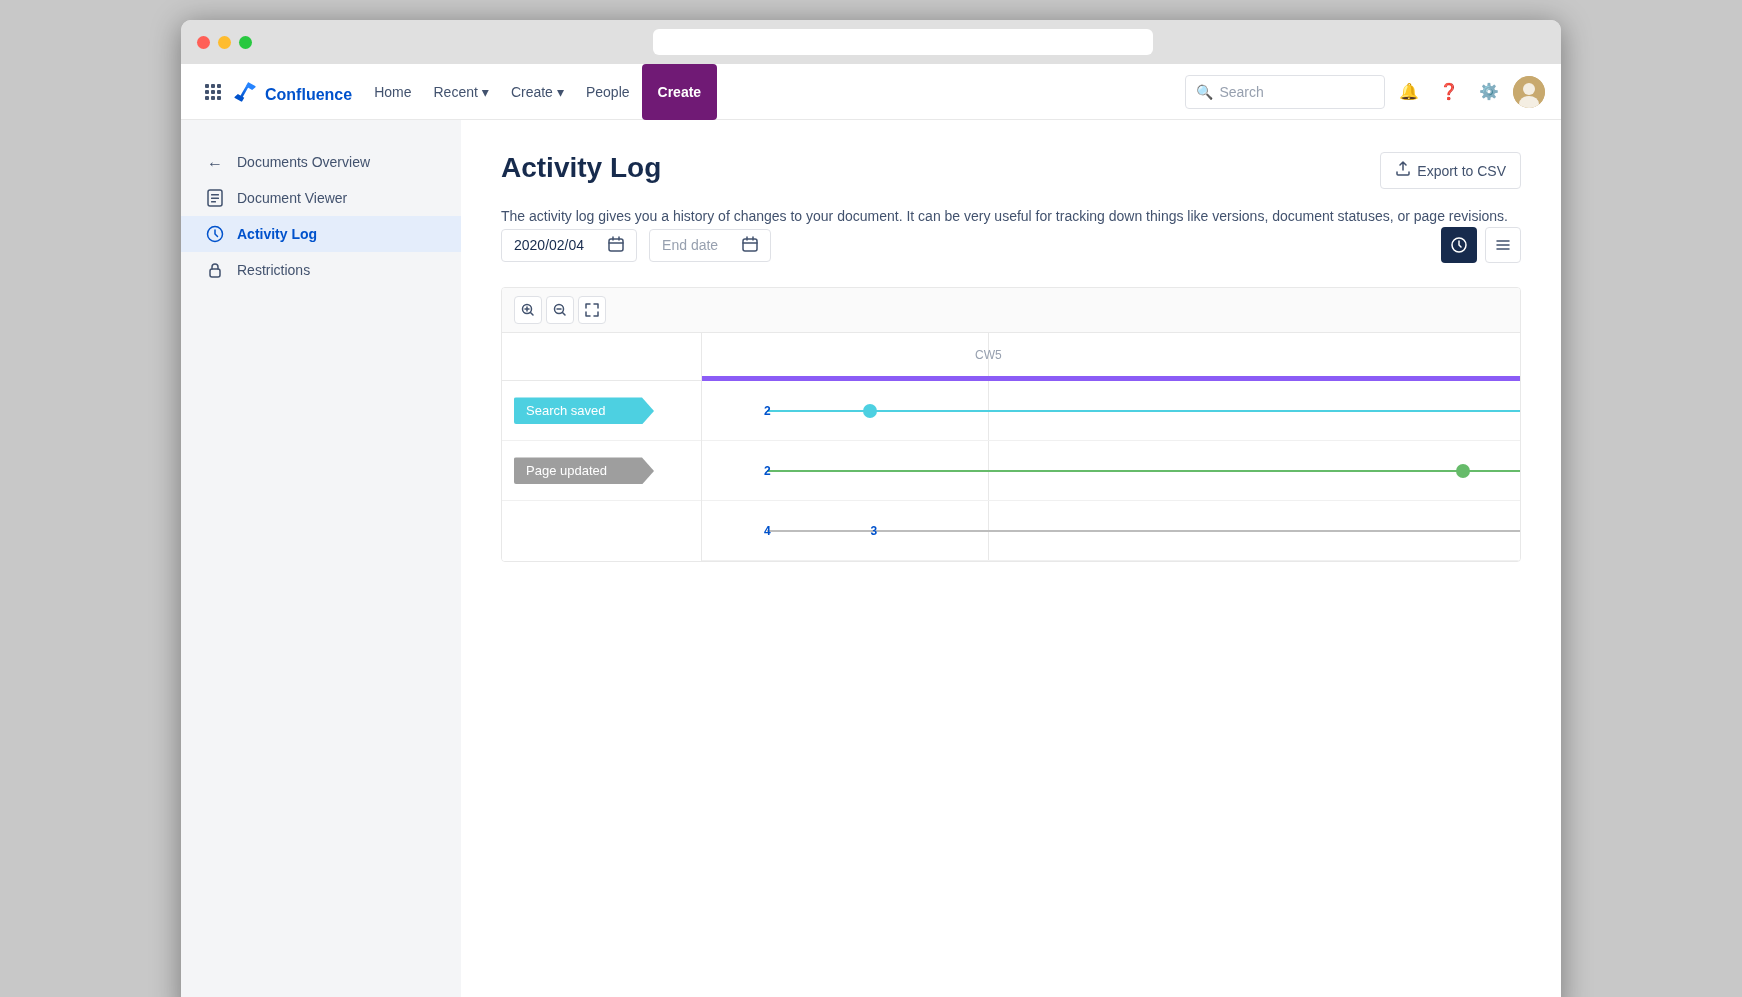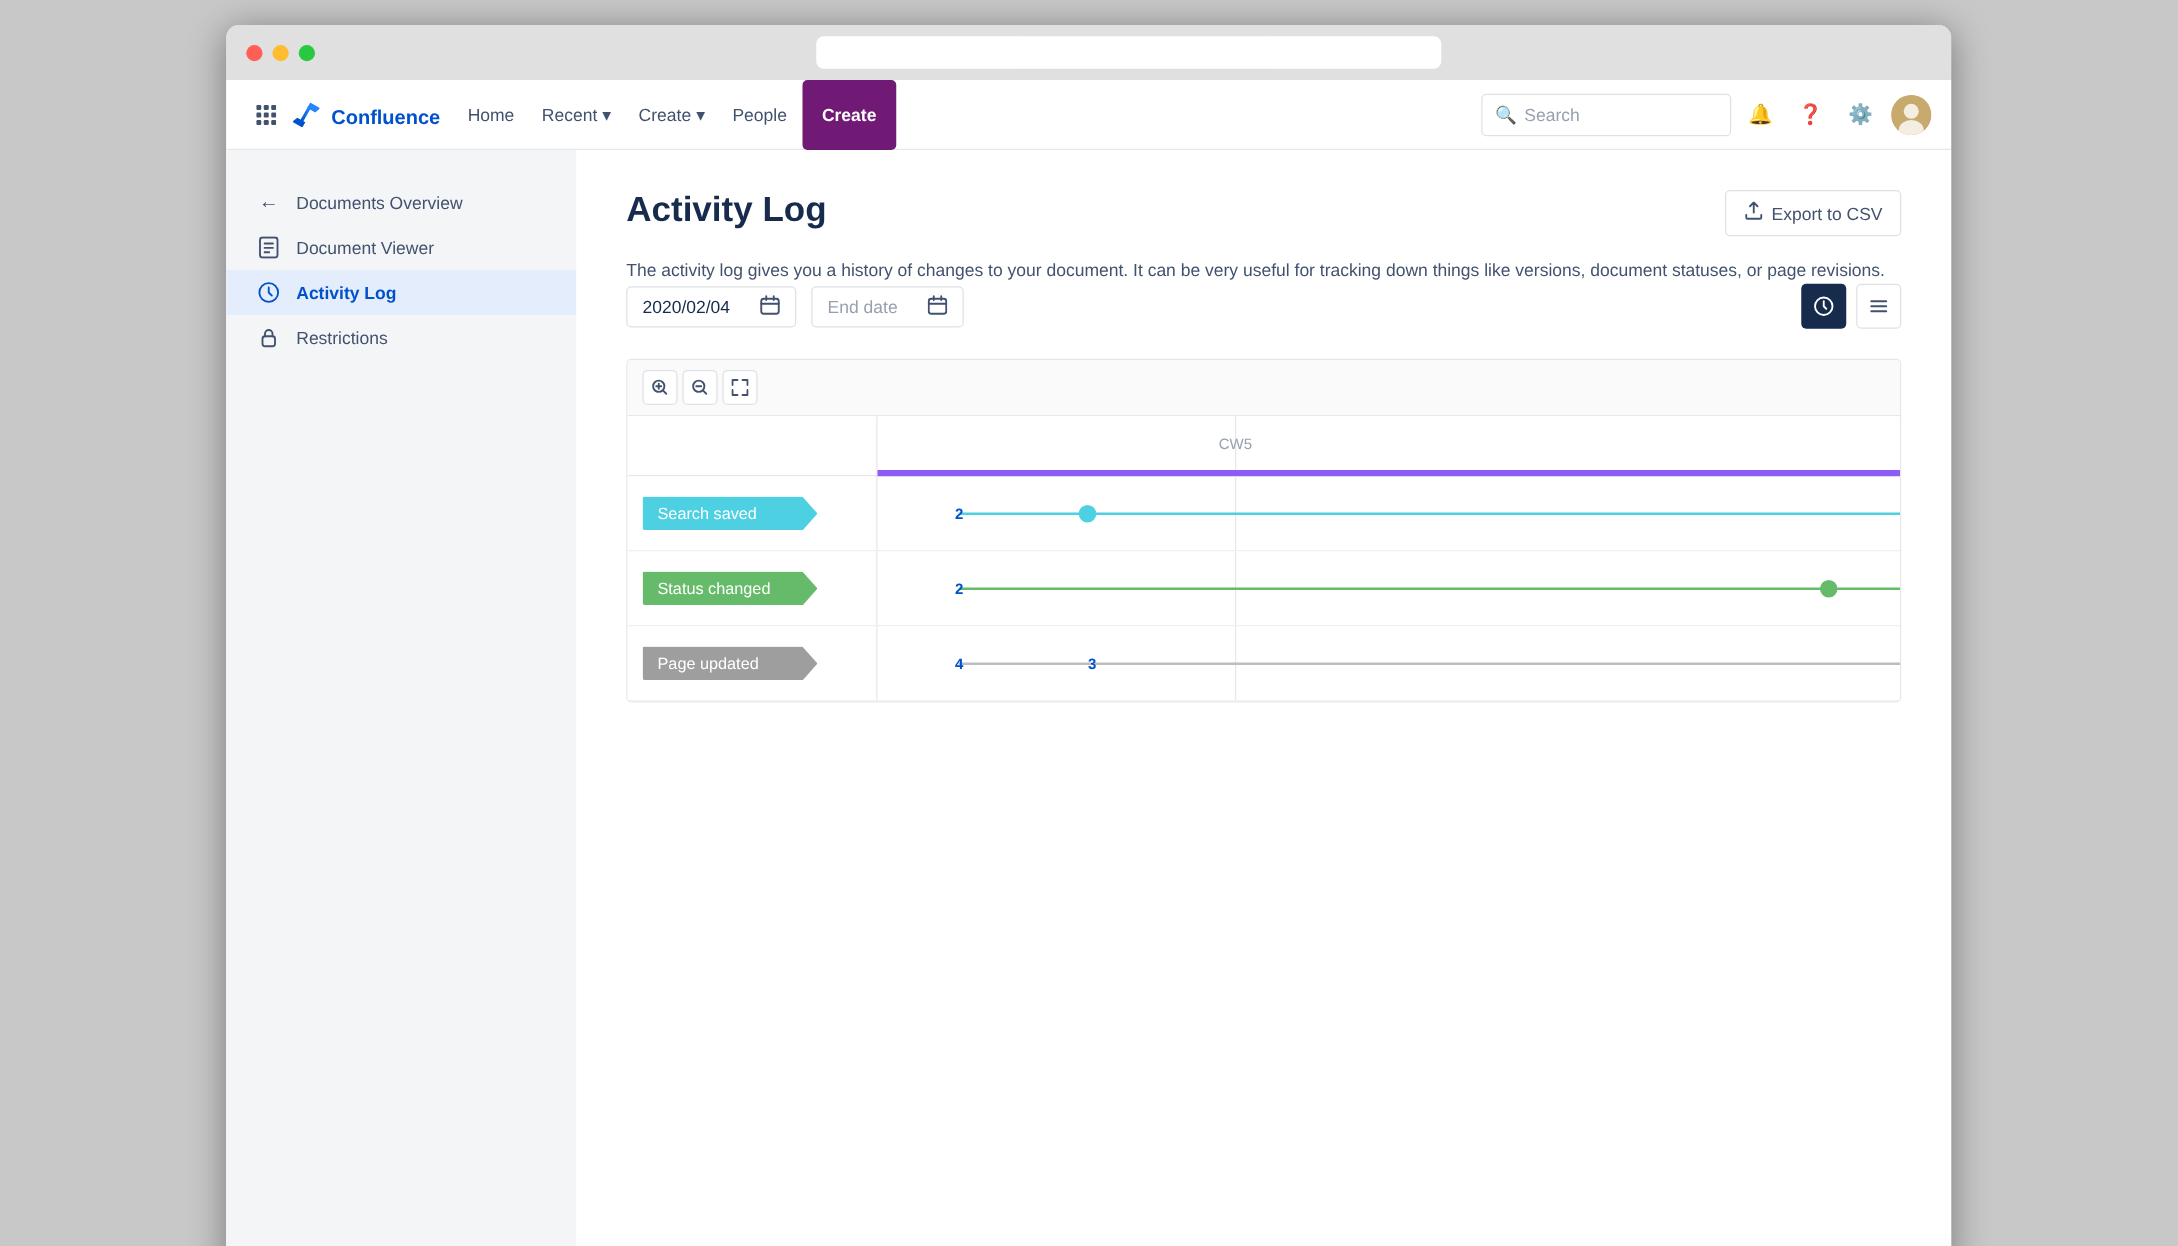--- a/index.html
+++ b/index.html
@@ -539,25 +539,20 @@
 
             <div class="chart-labels">
               <div class="chart-header-spacer"></div>
 
               <div class="chart-row-label">
                 <div class="label-badge teal">
                   <span>Search saved</span>
                 </div>
               </div>
 
-              <div class="chart-row-label">
-                <div class="label-badge green">
-                  <span>Status changed</span>
-                </div>
-              </div>
 
               <div class="chart-row-label">
                 <div class="label-badge gray">
                   <span>Page updated</span>
                 </div>
               </div>
             </div>
 
             <div class="chart-timeline">
 

